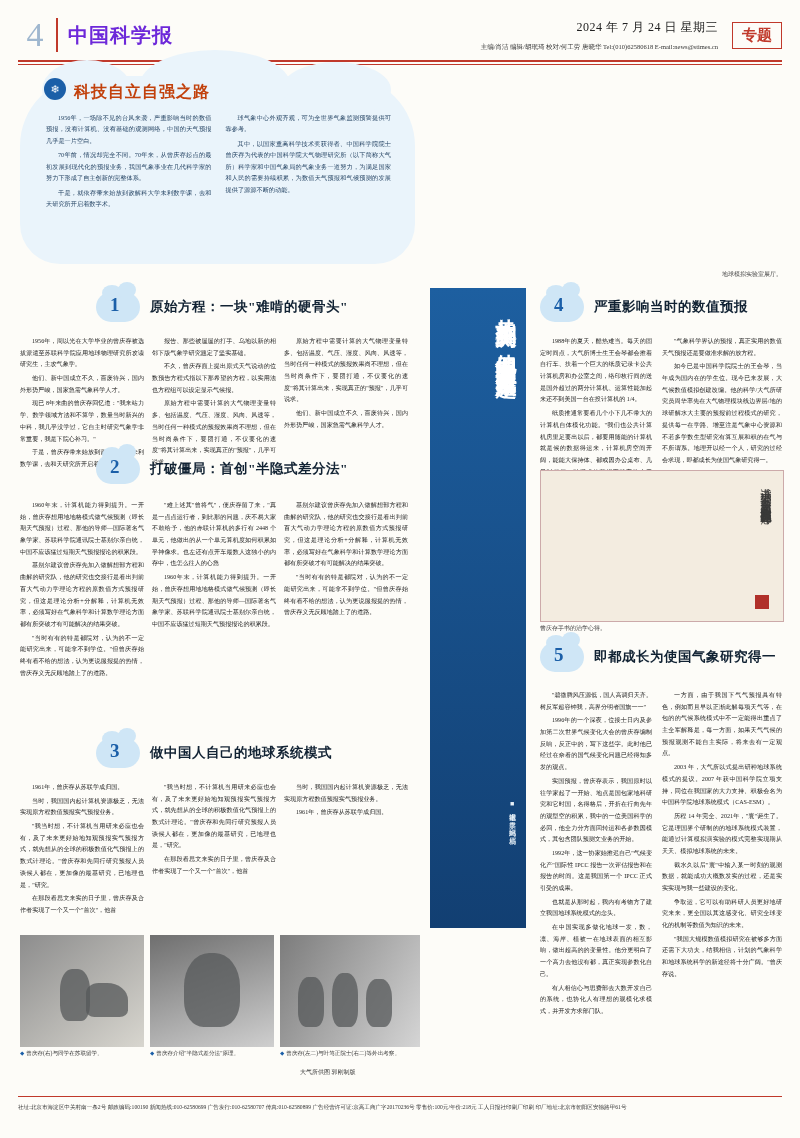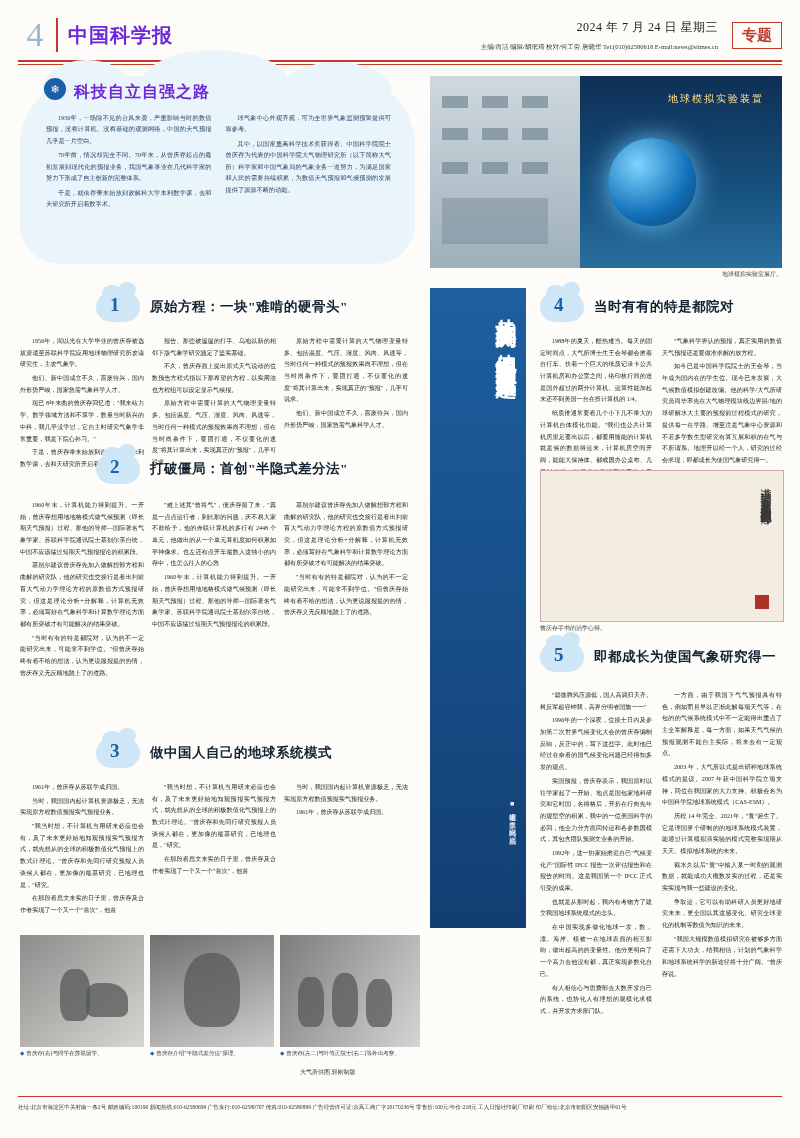--- a/index.html
+++ b/index.html
@@ -45,21 +45,21 @@
   .cloudbox:before{
     content:"";position:absolute;left:22px;top:-16px;width:90px;height:60px;
     background:#eaf4fb;border-radius:50%;
   }
   .cloudbox:after{
     content:"";position:absolute;left:120px;top:-26px;width:150px;height:70px;
     background:#eaf4fb;border-radius:50%;
   }
   .cloud-bump3{position:absolute;right:24px;top:-14px;width:110px;height:56px;background:#eaf4fb;border-radius:50%;}
   .cloud-title{
-    position:absolute;left:54px;top:6px;font-size:16px;font-weight:bold;color:#6d28d9;
+    position:absolute;left:54px;top:6px;font-size:16px;font-weight:bold;color:#c2410c;
     z-index:5;letter-spacing:1px;
   }
   .cloud-seal{
     position:absolute;left:24px;top:2px;width:22px;height:22px;border-radius:50%;
     background:#1b5fa8;color:#fff;font-size:11px;text-align:center;line-height:22px;z-index:5;
   }
   .cloud-body{
     position:absolute;left:26px;top:36px;width:345px;height:142px;
     font-size:6.2px;line-height:1.85;color:#1b3b5c;
     column-count:2;column-gap:14px;text-align:justify;z-index:4;
@@ -185,37 +185,20 @@
     <div class="cloud-title">科技自立自强之路</div>
     <div class="cloud-body">
       <p style="margin:0 0 3px 0;text-indent:12px">1956年，一场除不见的台风来袭，严重影响当时的数值预报，没有计算机、没有基础的观测网络，中国的天气预报几乎是一片空白。</p>
       <p style="margin:0 0 3px 0;text-indent:12px">70年前，情况却完全不同。70年来，从曾庆存起点的最初发展到现代化的预报业务，我国气象事业在几代科学家的努力下形成了自主创新的完整体系。</p>
       <p style="margin:0 0 3px 0;text-indent:12px">干是，就依存带来始放到敌解科大学未利数学课，去和天研究所开启着数字术。</p>
       <p style="margin:0 0 3px 0;text-indent:12px">球气象中心外观齐观，可为全世界气象监测预警提供可靠参考。</p>
       <p style="margin:0;text-indent:12px">其中，以国家重高科学技术奖获得者、中国科学院院士曾庆存为代表的中国科学院大气物理研究所（以下简称大气所）科学家和中国气象局的气象业务一道努力，为满足国家和人民的需要持续积累，为数值天气预报和气候预测的发展提供了源源不断的动能。</p>
     </div>
   </div>
 
-  <div class="photo-top">
-    <div class="bldg">
-      <div class="win" style="left:12px;top:20px;width:26px;height:12px"></div>
-      <div class="win" style="left:52px;top:20px;width:26px;height:12px"></div>
-      <div class="win" style="left:92px;top:20px;width:26px;height:12px"></div>
-      <div class="win" style="left:12px;top:52px;width:26px;height:12px"></div>
-      <div class="win" style="left:52px;top:52px;width:26px;height:12px"></div>
-      <div class="win" style="left:92px;top:52px;width:26px;height:12px"></div>
-      <div class="win" style="left:12px;top:86px;width:26px;height:12px"></div>
-      <div class="win" style="left:52px;top:86px;width:26px;height:12px"></div>
-      <div class="win" style="left:92px;top:86px;width:26px;height:12px"></div>
-      <div class="win" style="left:12px;top:122px;width:106px;height:46px;opacity:.4"></div>
-    </div>
-    <div class="hall"></div>
-    <div class="globe"></div>
-    <div class="banner">地球模拟实验装置</div>
-  </div>
   <div class="photo-cap">地球模拟实验室展厅。</div>
 
   <div class="vtitle">
     <div class="vt-text">从望天到测天：他们用中国力量解密气象难题</div>
     <div class="vt-by">■本报记者  李晨  冯丽妃  杨眉</div>
   </div>
 
   <div class="sec" style="left:96px;top:290px;width:320px">
     <div class="bubble"></div>
     <div class="num">1</div>
@@ -272,21 +255,21 @@
     <p>在那段看思文来实的日子里，曾庆存及合作者实现了一个又一个"首次"，他首</p>
   </div>
   <div class="col" style="left:284px;top:782px;width:124px;height:145px">
     <p>当时，我国国内起计算机资源极乏，无法实现原方程数值预报实气预报业务。</p>
     <p>1961年，曾庆存从苏联学成归国。</p>
   </div>
 
   <div class="sec" style="left:540px;top:290px;width:250px">
     <div class="bubble"></div>
     <div class="num">4</div>
-    <div class="stxt">当时有有的特是都院对</div>
+    <div class="stxt">严重影响当时的数值预报</div>
   </div>
   <div class="col" style="left:540px;top:336px;width:112px;height:126px">
     <p>1988年的夏天，酷热难当。每天的固定时间点，大气所博士生王会琴都会推着自行车、扶着一个巨大的纸质记录卡公共计算机房和办公室之间，络印枚行间的送是国外超过的两分计算机、运算性能加起来还不到美国一台在投计算机的 1/4。</p>
     <p>纸质推通常要看几个小下几不带大的计算机自体模化功能。"我们也公共计算机房里足要出以后，都要用随能的计算机就是候的数据得运来，计算机房空间开阔，能能大保持体、都或因办公桌布、几日时任何一种模式的预报正确率均小于 30%，无法实现业务运用。</p>
   </div>
   <div class="col" style="left:662px;top:336px;width:120px;height:126px">
     <p>"气象科学界认的预报，真正实用的数值天气预报还是要做准求解的放方程。</p>
     <p>如今已是中国科学院院士的王会琴，当年成为国内在的学生位。现今已来发展，大气候数值模拟创建改编。他的科学/大气所研究员周华率先在大气物理模块线边界层/地的球研解水大主要的预报前过程模式的研究，提供每一在学路、增至注是气象中心资源和不若多学数生型研究有算互展和积的在气与不所谓系。地理开以经一个人，研究的过经会求现，即都成长为使国气象研究得一。</p>
   </div>
 

